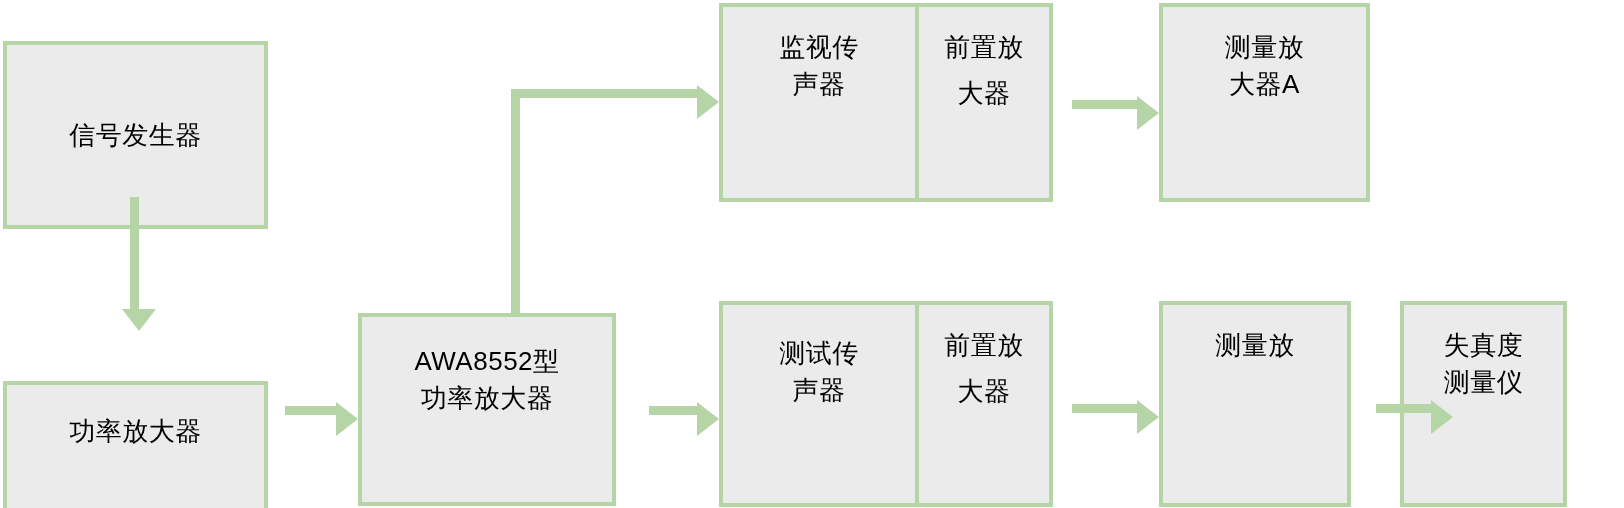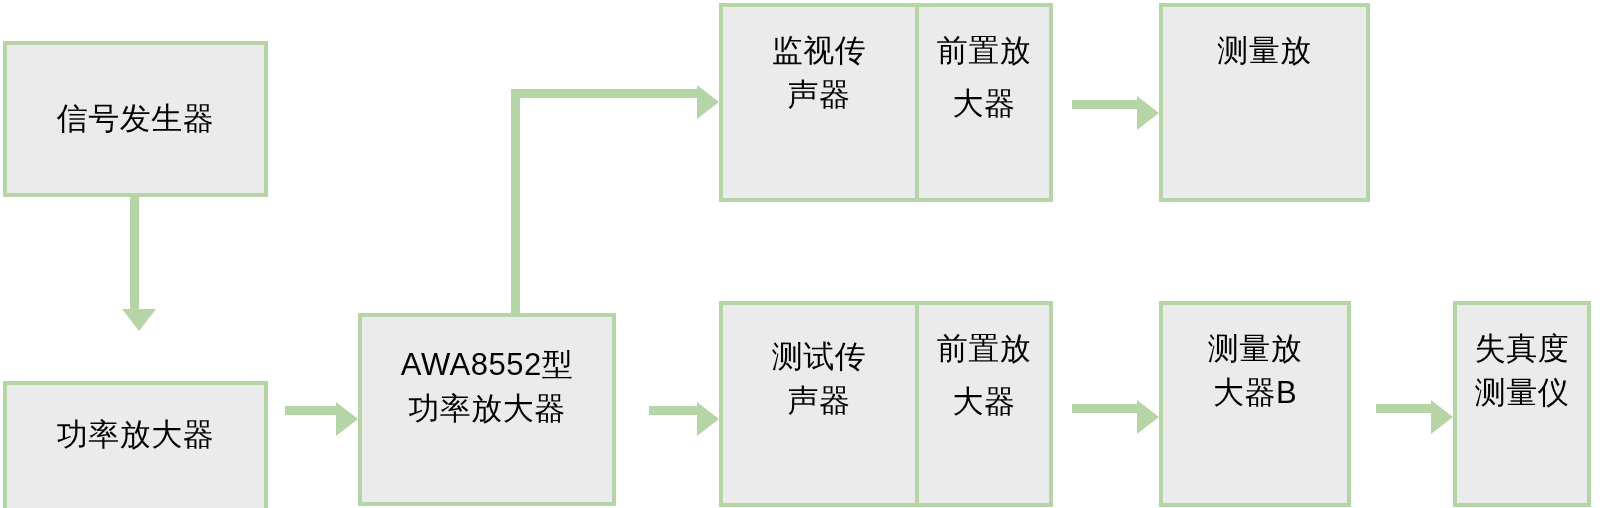--- a/index.html
+++ b/index.html
@@ -18,21 +18,21 @@
   }
   .node {
     position: absolute;
     background: #ebebeb;
     border: 4px solid #b5d5a7;
     display: flex;
     flex-direction: column;
     align-items: center;
     justify-content: flex-start;
     color: #000000;
-    font-size: 31px;
+    font-size: 26px;
     line-height: 1.42;
     letter-spacing: 0.5px;
     text-align: center;
     white-space: nowrap;
   }
   .node .ln { display: block; }
   
   .pair-left  { border-right-width: 2px; }
   .pair-right { border-left-width: 2px; gap: 9px; }
 
@@ -72,21 +72,21 @@
     position: absolute;
     width: 0;
     border-left: 9px solid #b5d5a7;
   }
 </style>
 </head>
 <body>
 
 <div id="canvas">
 
-  <div class="node" style="left:3px; top:41px; width:265px; height:156px; justify-content:center;">
+  <div class="node" style="left:3px; top:41px; width:265px; height:188px; justify-content:center;">
     <span class="ln">信号发生器</span>
   </div>
 
   <div class="node" style="left:3px; top:333px; width:265px; height:156px; padding-top:28px;margin-top:48px;">
     <span class="ln">功率放大器</span>
   </div>
 
   <div class="node" style="left:358px; top:313px; width:258px; height:193px; padding-top:26px;">
     <span class="ln">AWA8552型</span>
     <span class="ln">功率放大器</span>
@@ -97,38 +97,38 @@
     <span class="ln">声器</span>
   </div>
 
   <div class="node pair-right" style="left:917px; top:3px; width:136px; height:199px; padding-top:22px;">
     <span class="ln">前置放</span>
     <span class="ln">大器</span>
   </div>
 
   <div class="node" style="left:1159px; top:3px; width:211px; height:199px; padding-top:22px;">
     <span class="ln">测量放</span>
+    <span class="ln">大器A</span>
   </div>
 
   <div class="node pair-left" style="left:719px; top:301px; width:198px; height:206px; padding-top:30px;">
     <span class="ln">测试传</span>
     <span class="ln">声器</span>
   </div>
 
   <div class="node pair-right" style="left:917px; top:301px; width:136px; height:206px; padding-top:22px;">
     <span class="ln">前置放</span>
     <span class="ln">大器</span>
   </div>
 
   <div class="node" style="left:1159px; top:301px; width:192px; height:206px; padding-top:22px;">
     <span class="ln">测量放</span>
-    <span class="ln">大器B</span>
   </div>
 
-  <div class="node" style="left:1453px; top:301px; width:138px; height:206px; padding-top:22px;">
+  <div class="node" style="left:1400px; top:301px; width:167px; height:206px; padding-top:22px;">
     <span class="ln">失真度</span>
     <span class="ln">测量仪</span>
   </div>
 
   <div class="arrow-v" style="left:130px; top:197px; height:112px;"></div>
 
   <div class="arrow-h" style="left:285px; top:406px; width:51px;"></div>
 
   <div class="elbow-v" style="left:511px; top:89px; height:224px;"></div>
   <div class="arrow-h" style="left:511px; top:89px; width:186px;"></div>

